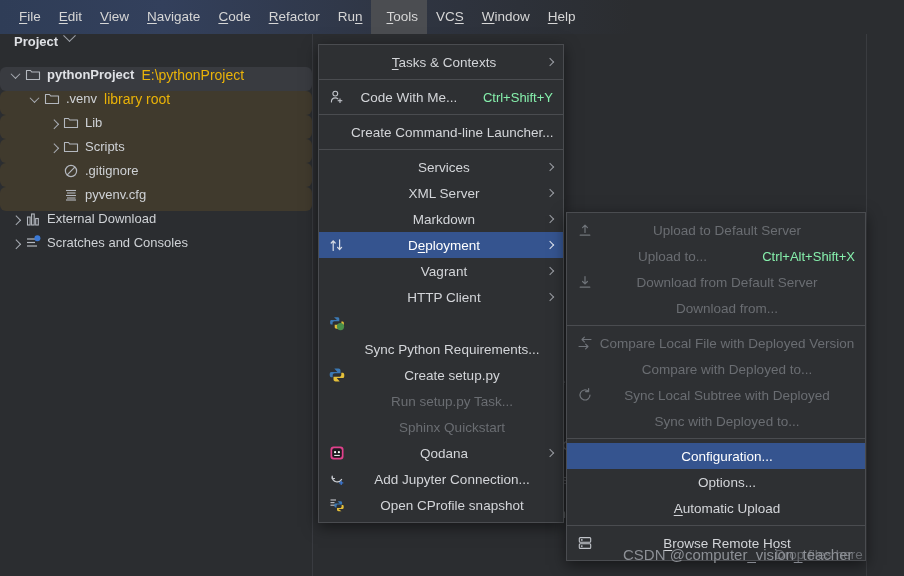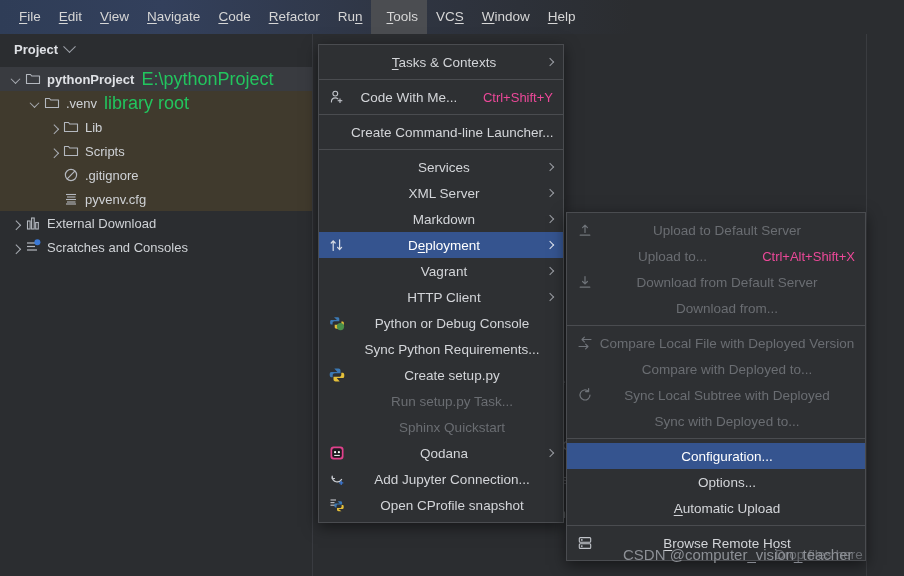--- a/index.html
+++ b/index.html
@@ -43,57 +43,58 @@
 
   
   .sidebar {
     position: absolute; left: 0; top: 34px;
     width: 313px; height: 542px;
     background: #2b2d30;
     border-right: 1px solid #393b40;
   }
   .sidebar-header {
     height: 30px;
-    display: flex; align-items: center;
+    display: flex; 
     padding-left: 14px;
     gap: 7px;
   }
   .sidebar-title {
     font-size: 13px; font-weight: bold; color: #dfe1e5;
   }
   .chev-small {
     display: inline-block;
     width: 9px; height: 9px;
     border-right: 1.4px solid #9da0a8;
     border-bottom: 1.4px solid #9da0a8;
     transform: rotate(45deg) translate(-2px,-2px);
   }
   .tree { padding-top: 3px; }
   .tree-row {
-    display: flex; align-items: center;
+    display: flex; 
     height: 24px;
     font-size: 13px;
     color: #cfd2d6;
     white-space: nowrap;
     cursor: default;
+    border-radius: 6px;
   }
   .tree-row.selected { background: #393b40; }
   .tree-row.venvbg { background: #403a2d; }
   .tw { width: 16px; display:inline-block; flex: 0 0 16px; }
   .arrow-down, .arrow-right {
     display: inline-block; width: 7px; height: 7px;
     border-right: 1.4px solid #a7abb2;
     border-bottom: 1.4px solid #a7abb2;
     margin-left: 4px;
   }
   .arrow-down { transform: rotate(45deg) translate(-1px,-1px); }
   .arrow-right { transform: rotate(-45deg) translate(0px,1px); }
   .ico { flex: 0 0 18px; width: 18px; height: 16px; display:inline-flex; align-items:center; justify-content:center; margin-right: 5px; }
   .lbl-bold { font-weight: bold; color: #dfe1e5; }
-  .lbl-dim { color: #22c55e; margin-left: 7px; font-size: 18px; }
+  .lbl-dim { color: #eab308; margin-left: 7px; font-size: 14px; }
 
   
   .editor {
     position: absolute; left: 314px; top: 34px;
     width: 590px; height: 542px;
     background: #2b2d30;
   }
   .bg-hint {
     position: absolute;
     color: #5f6266;
@@ -125,21 +126,21 @@
   }
   .mi.hl { background: #35548f; color: #ffffff; }
   .mi.disabled { color: #6a6d72; }
   .mi-icon {
     flex: 0 0 20px; width: 20px; height: 16px;
     display: inline-flex; align-items: center; justify-content: center;
     margin-right: 4px;
   }
   .mi-label { flex: 1 1 auto; text-align: center; }
   .mi-label .mn { text-decoration: underline; text-underline-offset: 2px; }
-  .mi-shortcut { color: #ec4899; font-size: 13px; margin-left: 16px; }
+  .mi-shortcut { color: #86efac; font-size: 13px; margin-left: 16px; }
   .submenu-arrow {
     width: 6px; height: 6px;
     border-right: 1.4px solid #9a9da3;
     border-bottom: 1.4px solid #9a9da3;
     transform: rotate(-45deg);
     margin-left: 10px;
   }
   .mi.hl .submenu-arrow { border-color: #e2e6ef; }
   .sep {
     height: 1px; background: #4a4c50;
@@ -363,21 +364,20 @@
         <span class="submenu-arrow"></span>
       </div>
       <div class="mi">
         <span class="mi-icon">
           <svg width="16" height="16" viewBox="0 0 16 16">
             <path d="M5 2.3h3.6c1 0 1.7.7 1.7 1.6v2.3H5.4c-1 0-1.8.8-1.8 1.8v1.6H2.4c-.9 0-1.3-.8-1.3-2.3 0-1.6.5-2.2 1.4-2.2H8" fill="#3b78b4"></path>
             <path d="M11 13.7H7.4c-1 0-1.7-.7-1.7-1.6V9.8h4.9c1 0 1.8-.8 1.8-1.8V6.4h1.2c.9 0 1.3.8 1.3 2.3 0 1.6-.5 2.2-1.4 2.2H8" fill="#e5c03a"></path>
             <circle cx="11.5" cy="11.6" r="3.6" fill="#4a8f4a"></circle>
           </svg>
         </span>
-        <span class="mi-label">Python or Debug Console</span>
       </div>
       <div class="mi">
         <span class="mi-icon"></span>
         <span class="mi-label">Sync Python Requirements...</span>
       </div>
       <div class="mi">
         <span class="mi-icon">
           <svg width="16" height="16" viewBox="0 0 16 16">
             <path d="M5.3 1.6h4.2c1.2 0 2 .8 2 1.9v2.7H5.8c-1.2 0-2.1.9-2.1 2.1v1.9H2.2c-1 0-1.5-.9-1.5-2.7 0-1.9.6-2.6 1.6-2.6h6" fill="#3b78b4"></path>
             <path d="M10.7 14.4H6.5c-1.2 0-2-.8-2-1.9V9.8h5.7c1.2 0 2.1-.9 2.1-2.1V5.8h1.5c1 0 1.5.9 1.5 2.7 0 1.9-.6 2.6-1.6 2.6h-6" fill="#e5c03a"></path>

